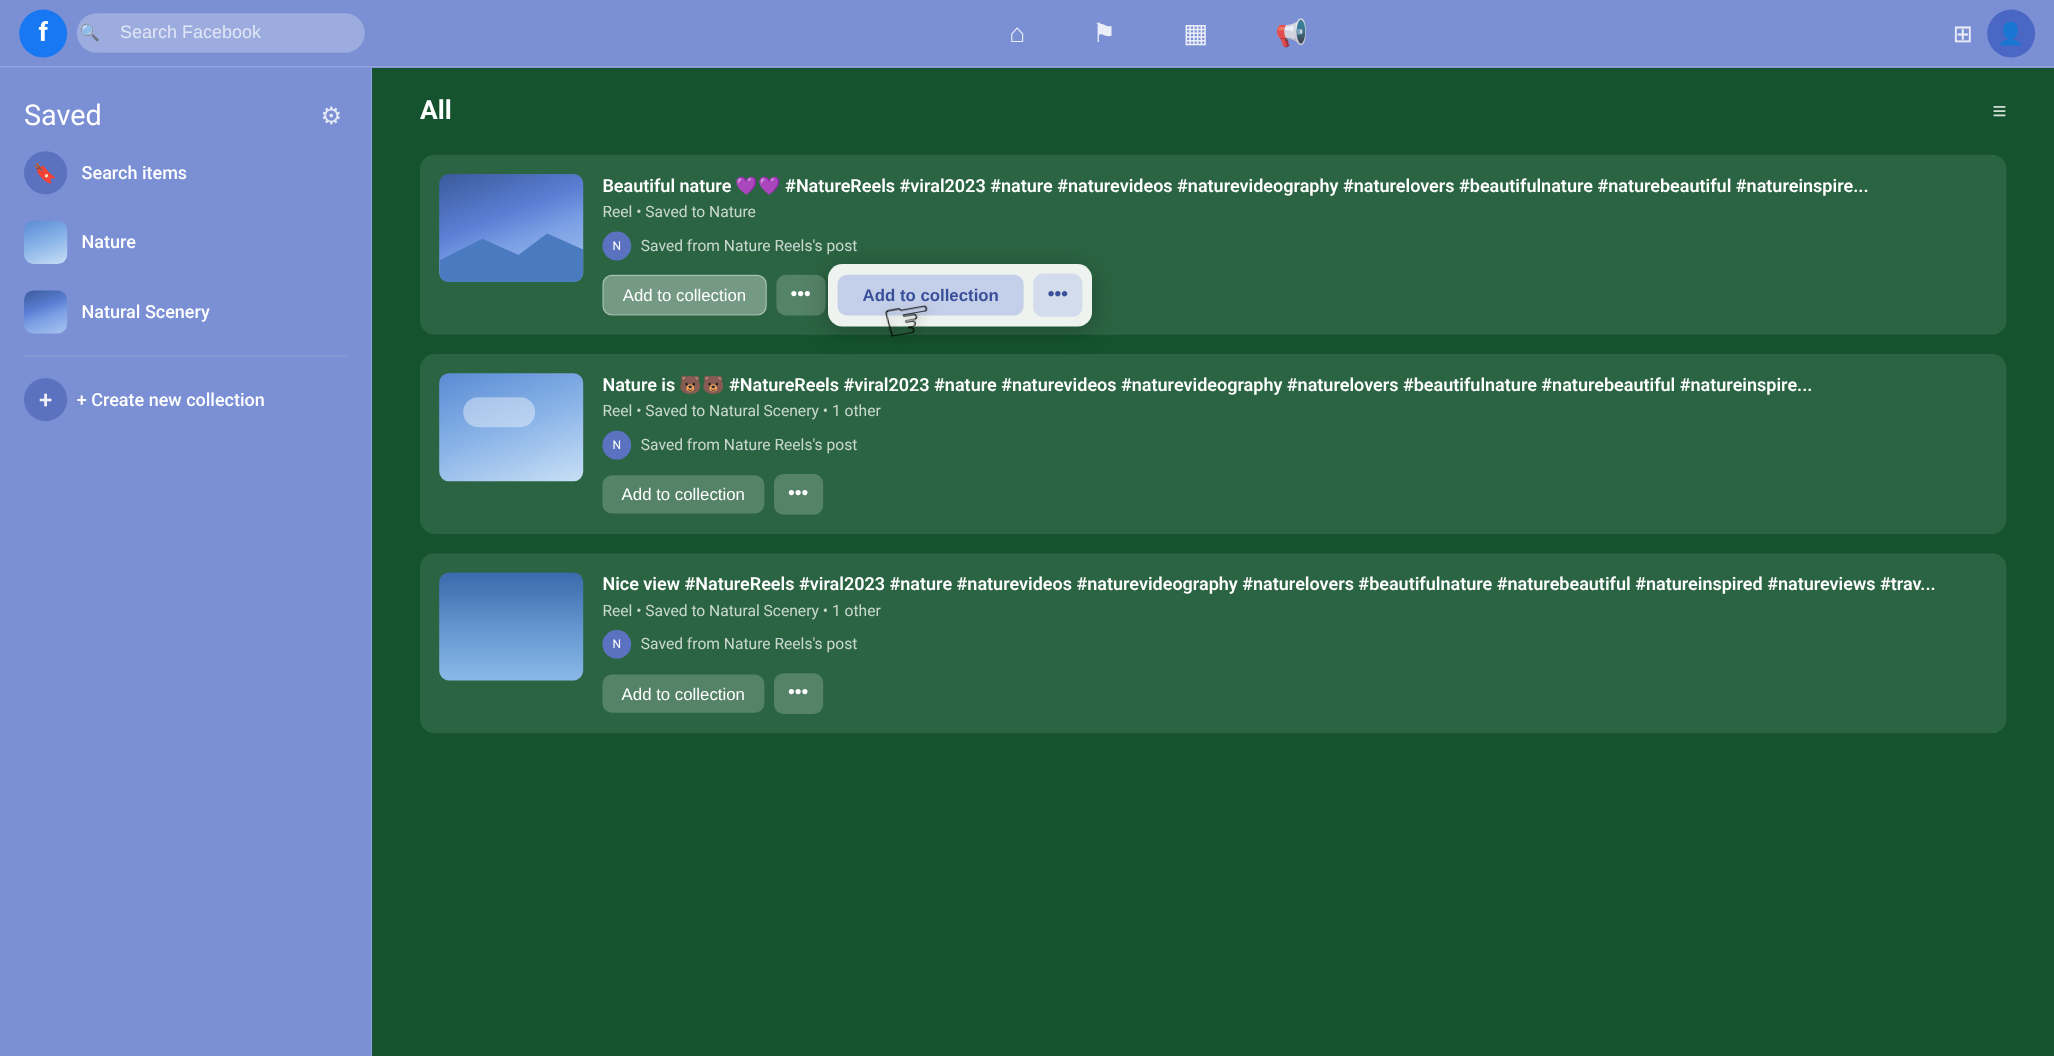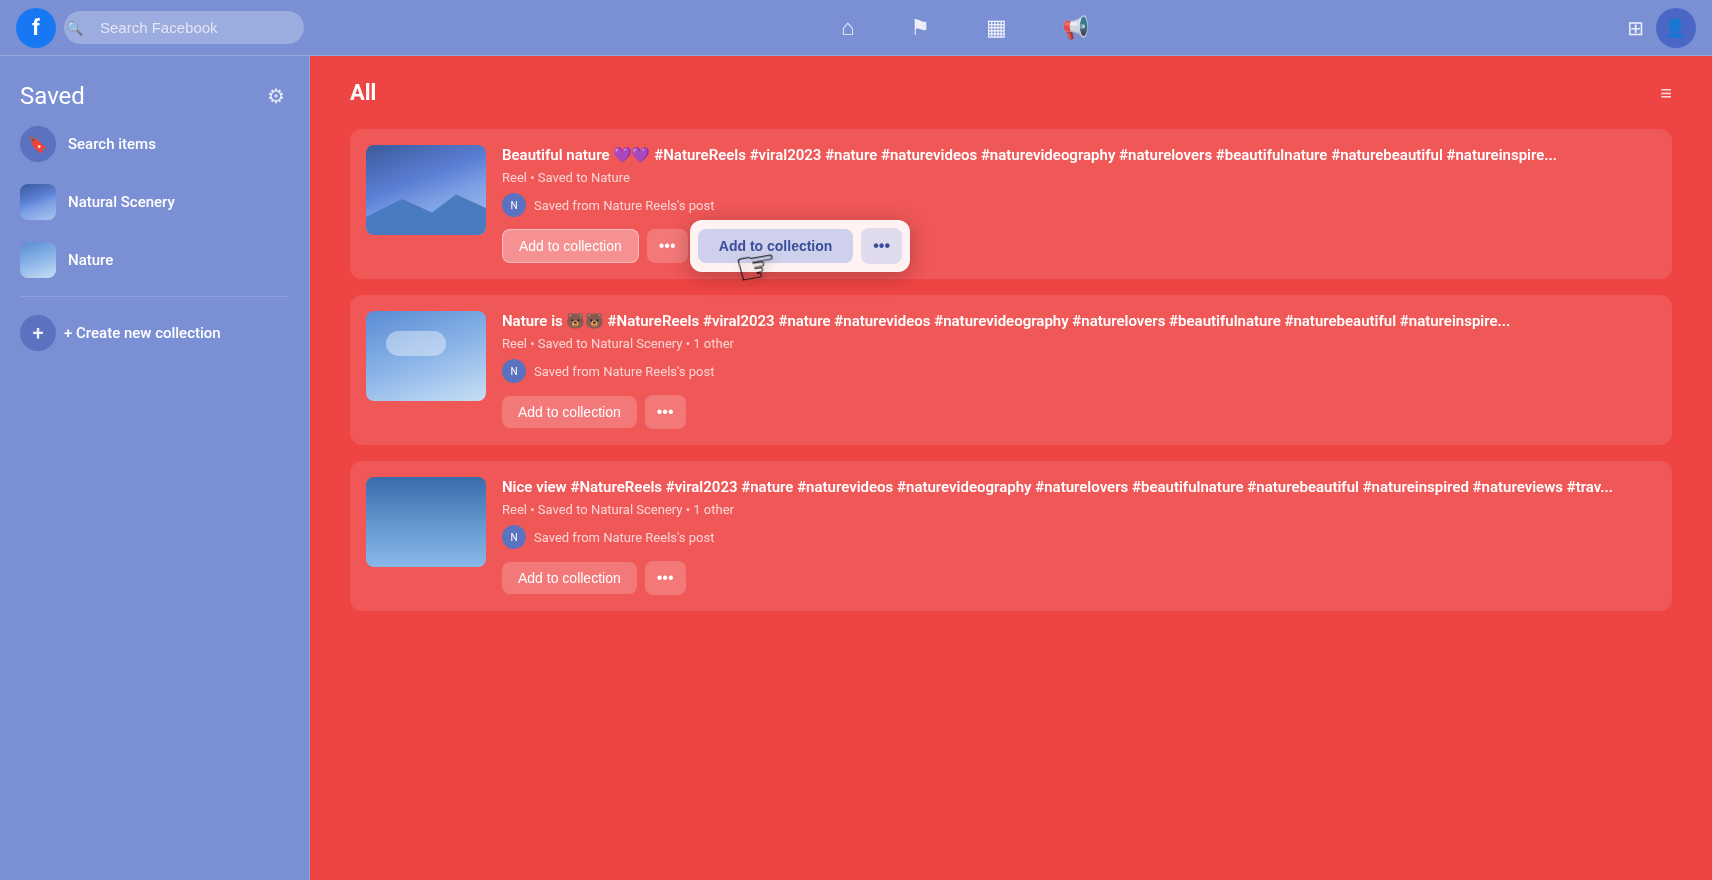--- a/index.html
+++ b/index.html
@@ -174,21 +174,21 @@
       background: #5a72bf;
       border-radius: 50%;
       display: flex; align-items: center; justify-content: center;
       font-size: 20px;
       color: rgba(255,255,255,0.9);
     }
 
     
     .main-content {
       flex: 1;
-      background: #ef4444;
+      background: #14532d;
       overflow-y: auto;
       padding: 24px 40px;
     }
     .content-header {
       display: flex;
       align-items: center;
       justify-content: space-between;
       margin-bottom: 24px;
     }
     .content-title {
@@ -395,27 +395,27 @@
       <span class="sidebar-gear">⚙</span>
     </div>
 
     <div class="sidebar-item">
       <div class="sidebar-item-icon">🔖</div>
       <span>Search items</span>
     </div>
 
 
     <div class="sidebar-item">
+      <div class="sidebar-collection-icon thumb-nature-2"></div>
+      <span>Nature</span>
+    </div>
+
+    <div class="sidebar-item">
       <div class="sidebar-collection-icon thumb-nature-1"></div>
       <span>Natural Scenery</span>
-    </div>
-
-    <div class="sidebar-item">
-      <div class="sidebar-collection-icon thumb-nature-2"></div>
-      <span>Nature</span>
     </div>
 
     <hr class="sidebar-divider">
 
     <div class="create-collection-btn">
       <div class="create-plus">+</div>
       <span>+ Create new collection</span>
     </div>
   </aside>
 

